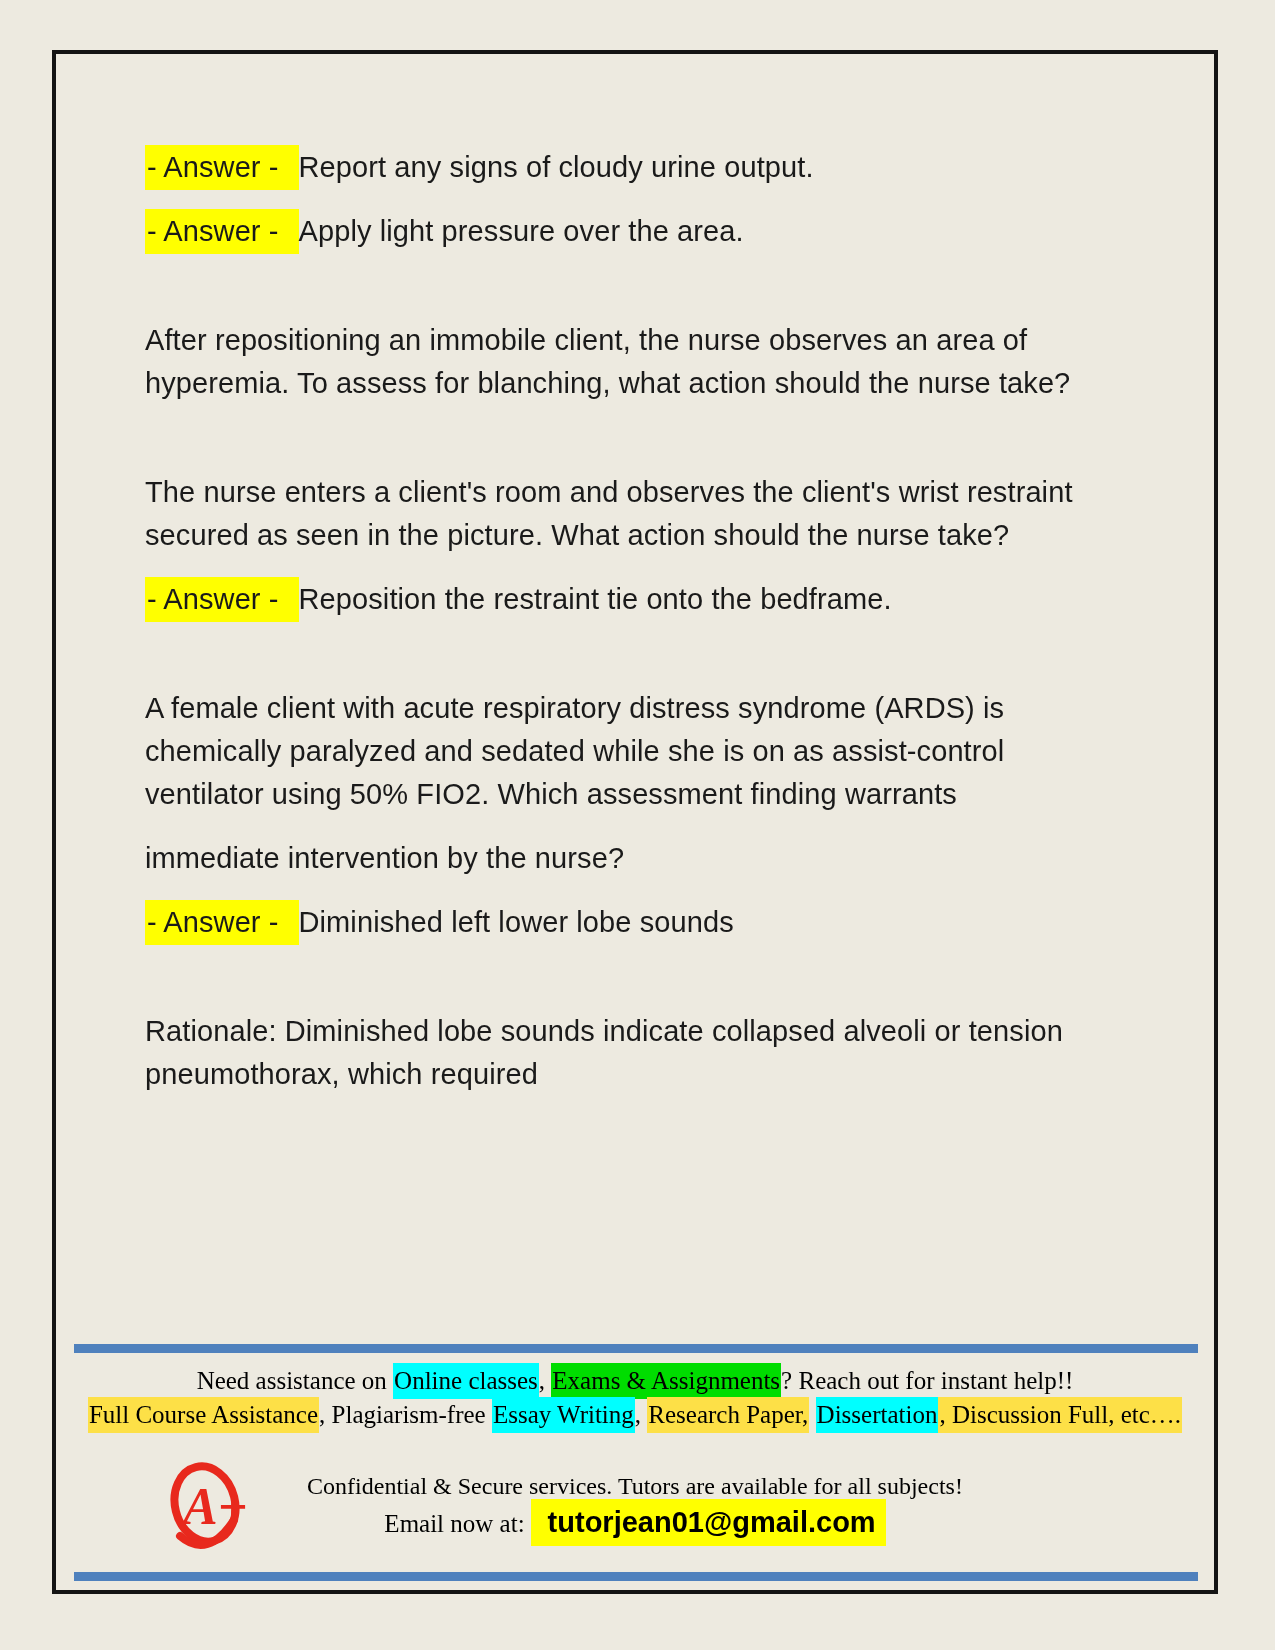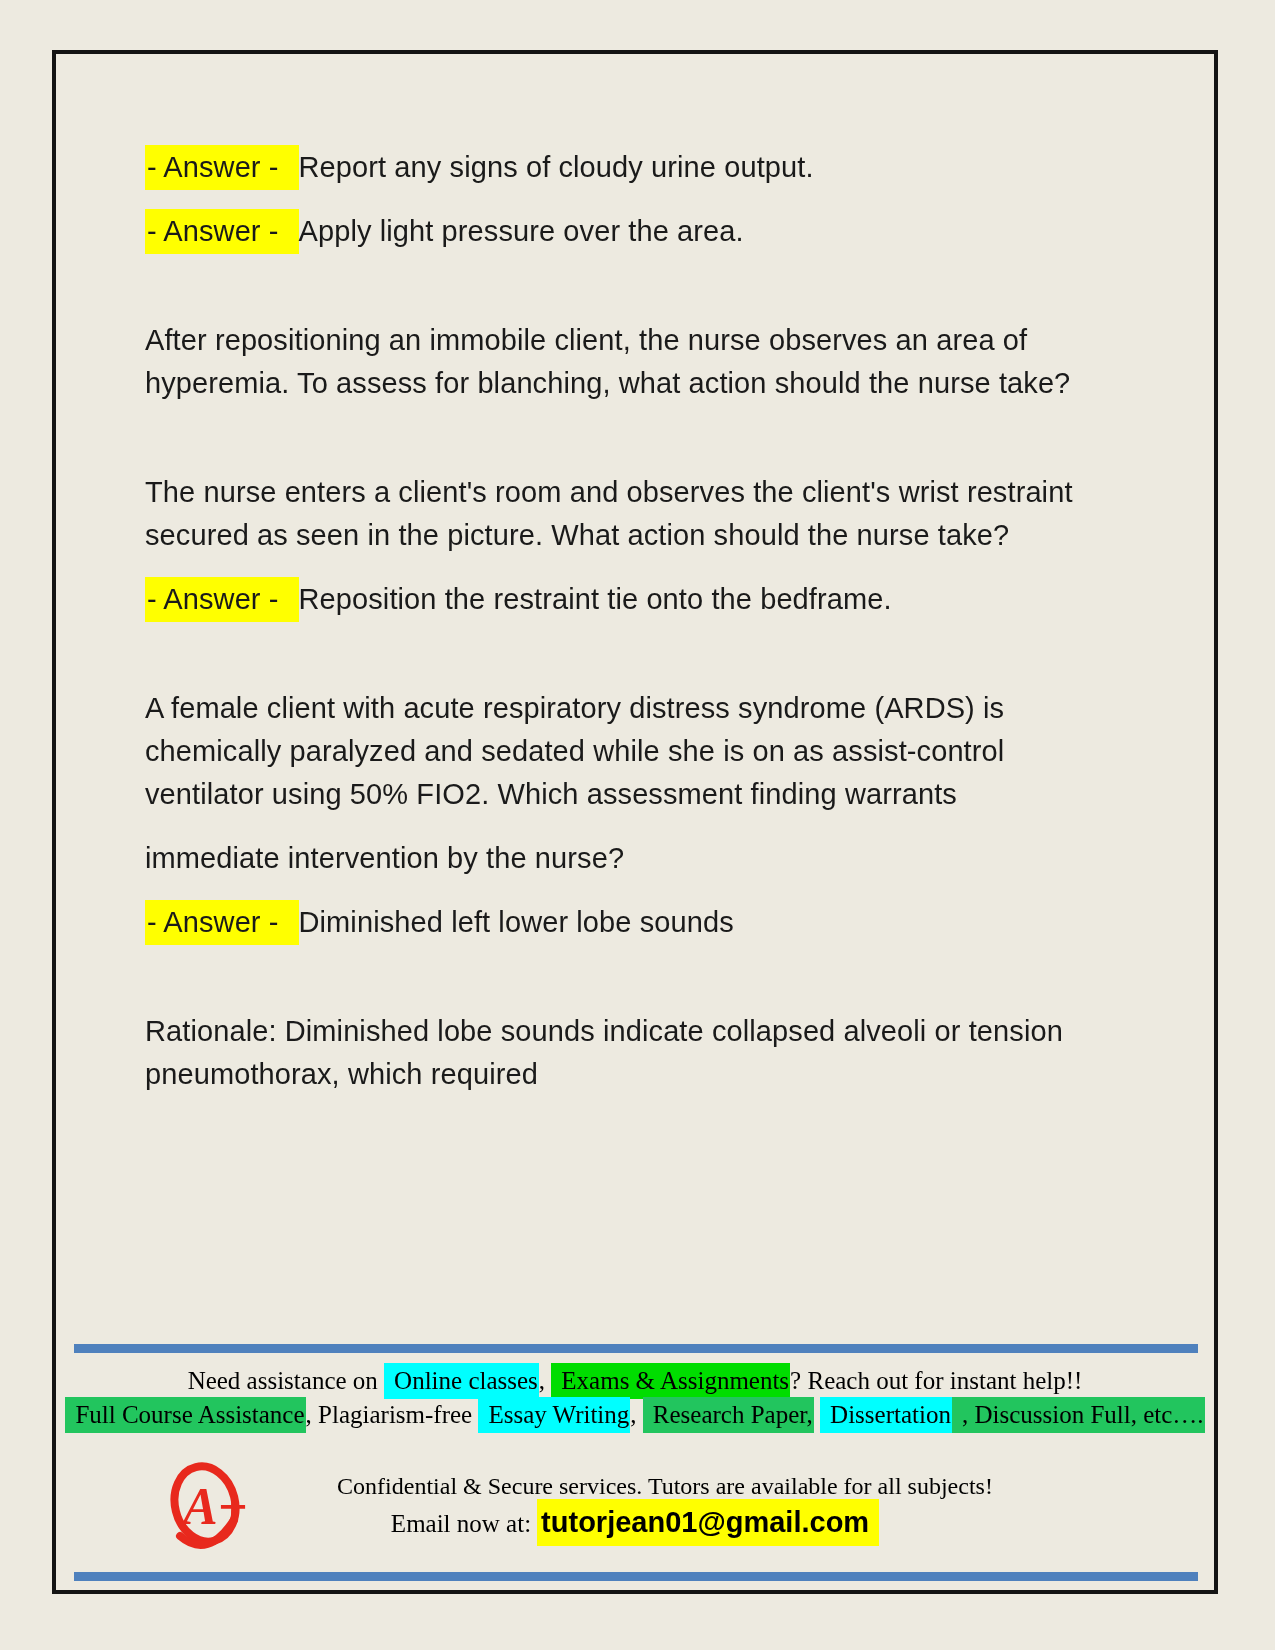--- a/index.html
+++ b/index.html
@@ -24,24 +24,24 @@
   }
   .para{
     margin:0 0 21px 0;
     font-size:29px;
     line-height:43px;
     letter-spacing:0.1px;
   }
   .group-gap{margin-top:66px;}
   .hl{box-decoration-break:clone;-webkit-box-decoration-break:clone;}
   .para .hl-yellow{background:#ffff00;padding:6px 20px 7px 2px;}
-  .hl-yellow{background:#22c55e;}
+  .hl-yellow{background:#fde047;}
   .hl-cyan{background:#00ffff;}
   .hl-green{background:#00dd00;margin-top:48px;}
-  .footer-line .hl{padding:4px 1px 5px 10px;}
+  .footer-line .hl{padding:4px 1px 5px 1px;}
   .rule{
     position:absolute;left:18px;width:1124px;height:9px;
     background:#4f81bd;
   }
   .rule-top{top:1290px;}
   .rule-bottom{top:1518px;}
   .footer-line{
     position:absolute;left:0;width:100%;
     text-align:center;
     font-family:"Liberation Serif",serif;
@@ -51,34 +51,34 @@
   .footer-line1{top:1310px;}
   .footer-line2{top:1344px;}
   .logo{
     position:absolute;left:110px;top:1406px;
     width:80px;height:96px;
   }
   .confidential{
     position:absolute;left:0;top:1419px;width:100%;
     text-align:center;
     font-family:"Liberation Serif",serif;
-    font-size:24px;color:#000;padding-left:30px;
+    font-size:24px;color:#000;
   }
   .email-row{
     position:absolute;left:0;top:1452px;width:100%;
     text-align:center;
     font-family:"Liberation Serif",serif;
     font-size:25px;color:#000;
   }
   .email-addr{
     font-family:"Liberation Sans",sans-serif;
     font-weight:bold;
     font-size:29px;
     background:#ffff00;
-    padding:7px 10px 8px 4px;
+    padding:7px 10px 8px 17px;
     margin-left:6px;
   }
 </style>
 </head>
 <body>
 
 <div class="frame">
 
   <div class="main">
       <p class="para"><span class="hl hl-yellow">- Answer -</span><span>Report any signs of cloudy urine output.</span></p>

